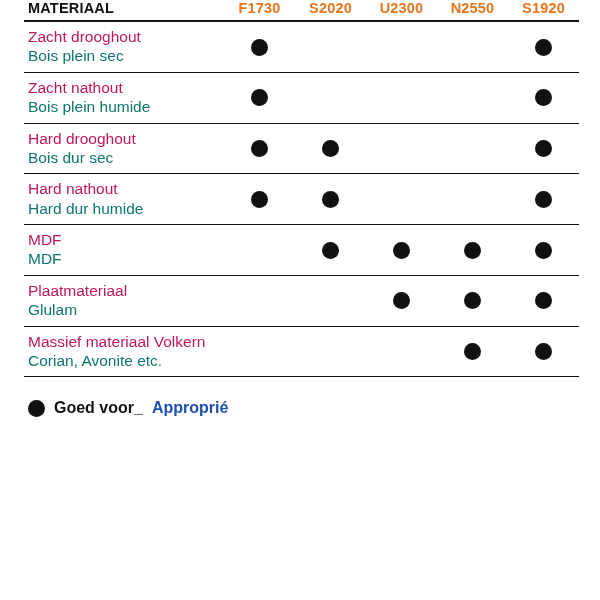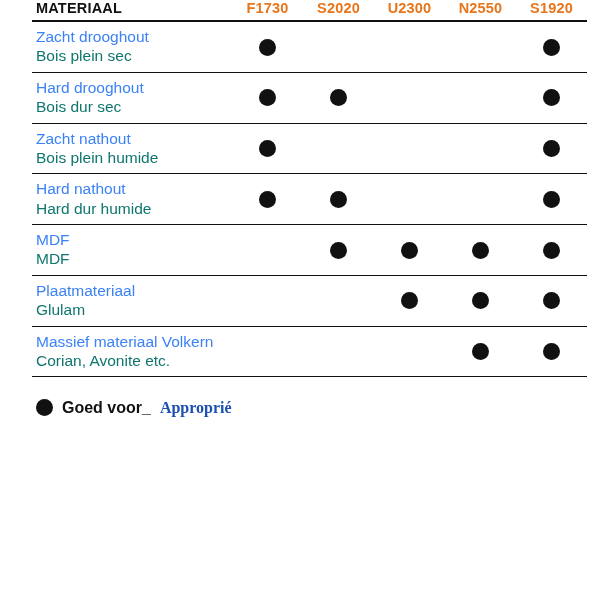--- a/index.html
+++ b/index.html
@@ -11,21 +11,21 @@
     height: 600px;
     background: #ffffff;
     font-family: "Liberation Sans", sans-serif;
     color: #1a1a1a;
     overflow: hidden;
   }
   .sheet {
     width: 600px;
     height: 600px;
     box-sizing: border-box;
-    padding: 0 32px;
+    padding: 0 24px;
     position: relative;
   }
   table.matrix {
     width: 552px;
     border-collapse: collapse;
     table-layout: fixed;
   }
   table.matrix thead th {
     padding: 0 0 4px 0;
     vertical-align: bottom;
@@ -53,21 +53,21 @@
   tbody tr.mat-row td {
     padding: 5px 0 6px 0;
     vertical-align: middle;
   }
   td.mat-names {
     text-align: left;
     padding-left: 4px !important;
   }
   .name-nl {
     font-size: 15.5px;
-    color: #3b82f6;
+    color: #be185d;
     line-height: 1.25;
     white-space: nowrap;
   }
   .name-fr {
     font-size: 15.5px;
     color: #0f766e;
     line-height: 1.25;
     white-space: nowrap;
   }
   td.cell {
@@ -78,35 +78,34 @@
     width: 17px;
     height: 17px;
     border-radius: 50%;
     background: #111111;
     vertical-align: middle;
   }
   .legend {
     margin-top: 22px;
     padding-left: 4px;
     display: flex;
-    align-items: flex-start;
+    align-items: center;
     gap: 9px;
     font-size: 16px;
     font-weight: bold;
   }
   .legend .dot {
     width: 17px;
     height: 17px;
   }
   .legend-nl {
     color: #111111;
   }
   .legend-fr {
     color: #1c4fb0;
-    font-family: Liberation Serif, serif;
   }
 </style>
 </head>
 <body>
 
 <div class="sheet">
 
   <table class="matrix">
     <thead>
       <tr class="head-row">
@@ -125,36 +124,36 @@
             <div class="name-fr">Bois plein sec</div>
           </td>
           <td class="cell"><span class="dot"></span></td>
           <td class="cell"></td>
           <td class="cell"></td>
           <td class="cell"></td>
           <td class="cell"><span class="dot"></span></td>
         </tr>
         <tr class="mat-row">
           <td class="mat-names">
+            <div class="name-nl">Zacht nathout</div>
+            <div class="name-fr">Bois plein humide</div>
+          </td>
+          <td class="cell"><span class="dot"></span></td>
+          <td class="cell"></td>
+          <td class="cell"></td>
+          <td class="cell"></td>
+          <td class="cell"><span class="dot"></span></td>
+        </tr>
+        <tr class="mat-row">
+          <td class="mat-names">
             <div class="name-nl">Hard drooghout</div>
             <div class="name-fr">Bois dur sec</div>
           </td>
           <td class="cell"><span class="dot"></span></td>
           <td class="cell"><span class="dot"></span></td>
-          <td class="cell"></td>
-          <td class="cell"></td>
-          <td class="cell"><span class="dot"></span></td>
-        </tr>
-        <tr class="mat-row">
-          <td class="mat-names">
-            <div class="name-nl">Zacht nathout</div>
-            <div class="name-fr">Bois plein humide</div>
-          </td>
-          <td class="cell"><span class="dot"></span></td>
-          <td class="cell"></td>
           <td class="cell"></td>
           <td class="cell"></td>
           <td class="cell"><span class="dot"></span></td>
         </tr>
         <tr class="mat-row">
           <td class="mat-names">
             <div class="name-nl">Hard nathout</div>
             <div class="name-fr">Hard dur humide</div>
           </td>
           <td class="cell"><span class="dot"></span></td>

